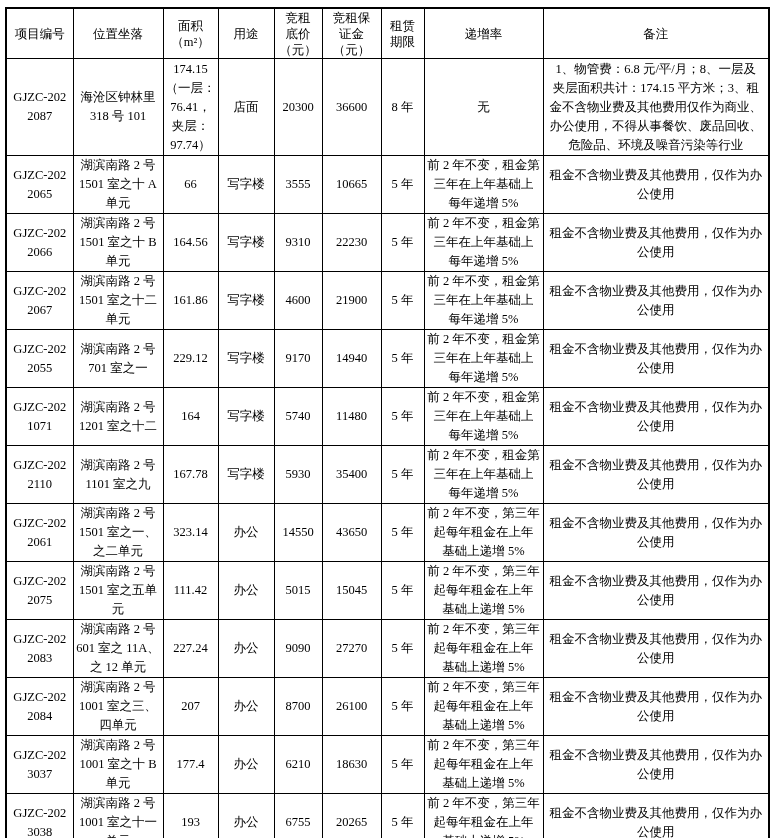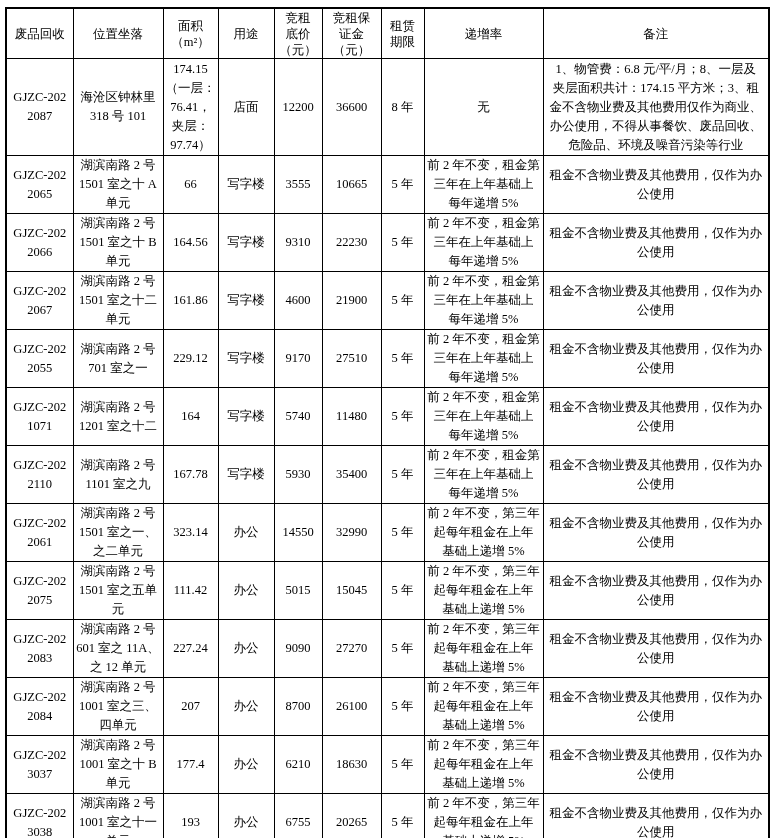--- a/index.html
+++ b/index.html
@@ -37,21 +37,21 @@
         <col class="c3">
         <col class="c4">
         <col class="c5">
       <col class="c6">
         <col class="c7">
         <col class="c8">
         <col class="c9">
     </colgroup>
     <thead>
       <tr>
-        <th>废品回收</th>
+        <th>项目编号</th>
         <th>位置坐落</th>
         <th>面积
 （m²）</th>
         <th>用途</th>
         <th>竞租
 底价
 （元）</th>
         <th>竞租保
 证金
 （元）</th>
@@ -66,21 +66,21 @@
         <td>GJZC-202
 2087</td>
         <td>海沧区钟林里
 318 号 101</td>
         <td>174.15
 （一层：
 76.41，
 夹层：
 97.74）</td>
         <td>店面</td>
-        <td>12200</td>
+        <td>20300</td>
         <td>36600</td>
         <td>8 年</td>
         <td>无</td>
         <td>1、物管费：6.8 元/平/月；8、一层及
 夹层面积共计：174.15 平方米；3、租
 金不含物业费及其他费用仅作为商业、
 办公使用，不得从事餐饮、废品回收、
 危险品、环境及噪音污染等行业</td>
       </tr>
       <tr class="r-std">
@@ -135,21 +135,21 @@
 公使用</td>
       </tr>
       <tr class="r-std">
         <td>GJZC-202
 2055</td>
         <td>湖滨南路 2 号
 701 室之一</td>
         <td>229.12</td>
         <td>写字楼</td>
         <td>9170</td>
-        <td>27510</td>
+        <td>14940</td>
         <td>5 年</td>
         <td>前 2 年不变，租金第
 三年在上年基础上
 每年递增 5%</td>
         <td>租金不含物业费及其他费用，仅作为办
 公使用</td>
       </tr>
       <tr class="r-std">
         <td>GJZC-202
 1071</td>
@@ -184,21 +184,21 @@
       </tr>
       <tr class="r-std">
         <td>GJZC-202
 2061</td>
         <td>湖滨南路 2 号
 1501 室之一、
 之二单元</td>
         <td>323.14</td>
         <td>办公</td>
         <td>14550</td>
-        <td>32990</td>
+        <td>43650</td>
         <td>5 年</td>
         <td>前 2 年不变，第三年
 起每年租金在上年
 基础上递增 5%</td>
         <td>租金不含物业费及其他费用，仅作为办
 公使用</td>
       </tr>
       <tr class="r-std">
         <td>GJZC-202
 2075</td>

